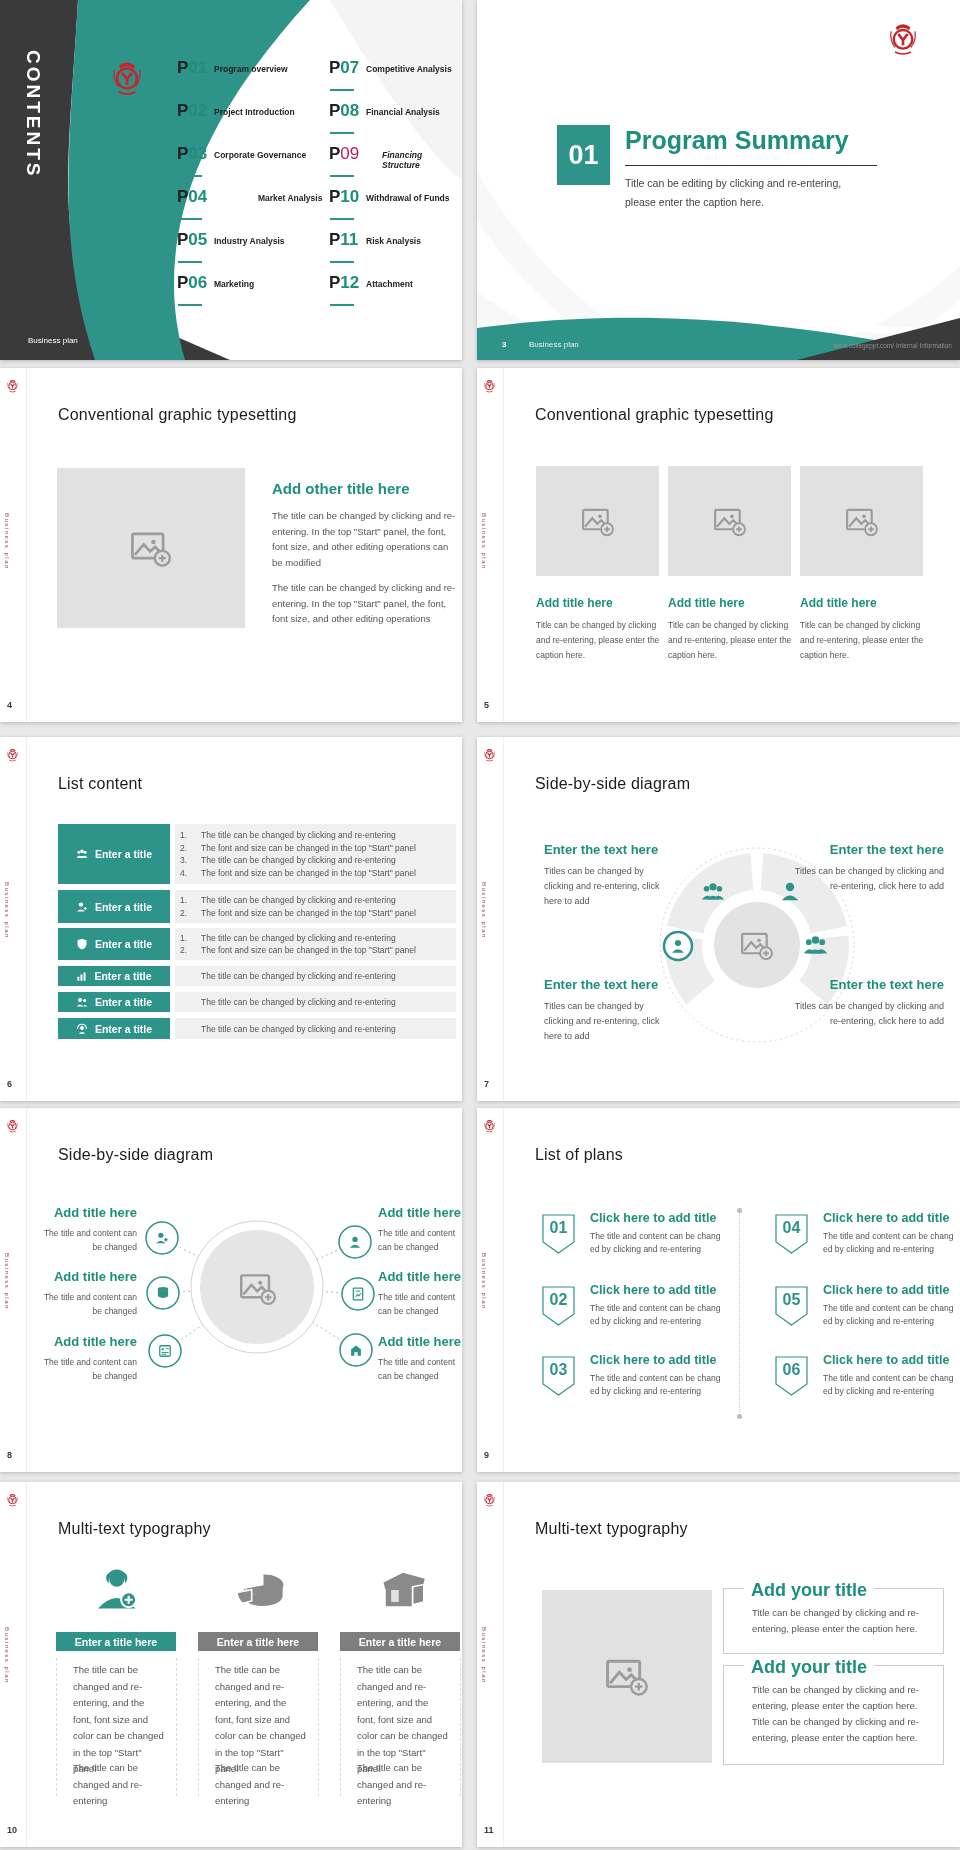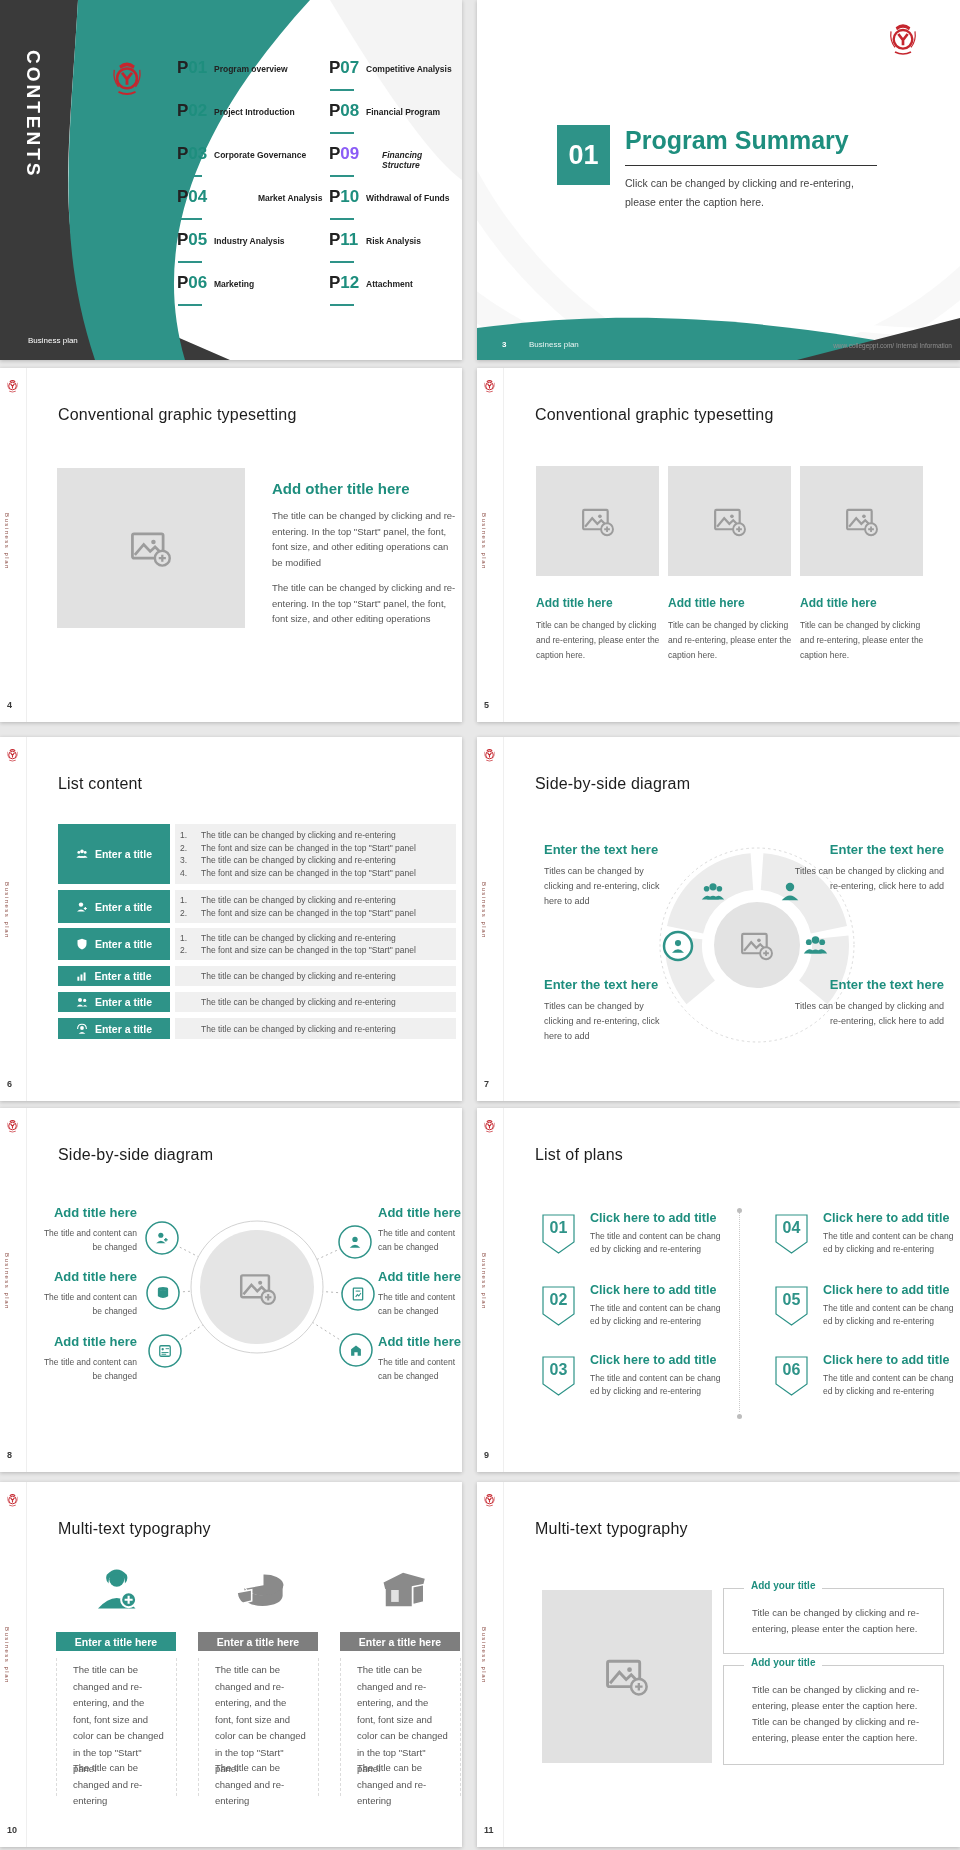--- a/index.html
+++ b/index.html
@@ -16,21 +16,21 @@
   .body-t{position:absolute;color:#555;}
   .btn{position:absolute;background:#2e9388;color:#fff;display:flex;align-items:center;justify-content:center;gap:7px;font-size:10.5px;font-weight:bold;}
   .panel{position:absolute;background:#f0f0f0;color:#555;font-size:8.5px;display:flex;flex-direction:column;justify-content:center;}
   .panel .li{display:flex;line-height:12.5px;}
   .panel .n{width:26px;text-align:right;padding-right:14px;box-sizing:border-box;flex:none;}
   .badge{position:absolute;width:33px;height:40px;}
   .badge .num{position:absolute;left:0;top:5px;width:100%;text-align:center;font-size:16px;font-weight:bold;color:#2e9388;}
   .colbar{position:absolute;height:19px;color:#fff;font-size:10.5px;font-weight:bold;display:flex;align-items:center;justify-content:center;}
   .col-rule{position:absolute;border-left:1px dashed #dcdcdc;}
   .legendbox{position:absolute;border:1px solid #ccc;background:#fff;}
-  .legendbox .lh{position:absolute;left:20px;top:-9px;background:#fff;padding:0 7px;font-size:10px;font-weight:bold;color:#1e8e7e;white-space:nowrap;}
+  .legendbox .lh{position:absolute;left:20px;top:-9px;background:#fff;padding:0 7px;font-size:18px;font-weight:bold;color:#1e8e7e;white-space:nowrap;}
   .legendbox .lc{position:absolute;left:28px;top:16px;right:8px;font-size:9.5px;line-height:16px;color:#555;}
   .arc{position:absolute;border-radius:50%;border:26px solid rgba(160,160,160,.07);}
   svg{display:block;}
 </style>
 </head>
 <body>
 
 <svg width="0" height="0" style="position:absolute">
   <defs>
     <symbol id="crest" viewBox="0 0 24 30">
@@ -143,22 +143,22 @@
     <div class="abs" style="left:177px;top:187px;"><span style="font-size:17px;font-weight:bold;color:#222;">P</span><span style="font-size:17px;font-weight:bold;color:#1e8e7e;">04</span><div class="abs" style="left:1px;top:31px;width:24px;height:2px;background:#2e9388;"></div></div>
     <div class="abs" style="left:214px;top:193px;font-size:8.5px;font-weight:bold;color:#222;padding-left:44px;">Market Analysis</div>
     <div class="abs" style="left:177px;top:230px;"><span style="font-size:17px;font-weight:bold;color:#222;">P</span><span style="font-size:17px;font-weight:bold;color:#1e8e7e;">05</span><div class="abs" style="left:1px;top:31px;width:24px;height:2px;background:#2e9388;"></div></div>
     <div class="abs" style="left:214px;top:236px;font-size:8.5px;font-weight:bold;color:#222;">Industry Analysis</div>
     <div class="abs" style="left:177px;top:273px;"><span style="font-size:17px;font-weight:bold;color:#222;">P</span><span style="font-size:17px;font-weight:bold;color:#1e8e7e;">06</span><div class="abs" style="left:1px;top:31px;width:24px;height:2px;background:#2e9388;"></div></div>
     <div class="abs" style="left:214px;top:279px;font-size:8.5px;font-weight:bold;color:#222;">Marketing</div>
 
     <div class="abs" style="left:329px;top:58px;"><span style="font-size:17px;font-weight:bold;color:#222;">P</span><span style="font-size:17px;font-weight:bold;color:#1e8e7e;">07</span><div class="abs" style="left:1px;top:31px;width:24px;height:2px;background:#2e9388;"></div></div>
     <div class="abs" style="left:366px;top:64px;font-size:8.5px;font-weight:bold;color:#222;">Competitive Analysis</div>
     <div class="abs" style="left:329px;top:101px;"><span style="font-size:17px;font-weight:bold;color:#222;">P</span><span style="font-size:17px;font-weight:bold;color:#1e8e7e;">08</span><div class="abs" style="left:1px;top:31px;width:24px;height:2px;background:#2e9388;"></div></div>
-    <div class="abs" style="left:366px;top:107px;font-size:8.5px;font-weight:bold;color:#222;">Financial Program</div>
-    <div class="abs" style="left:329px;top:144px;"><span style="font-size:17px;font-weight:bold;color:#222;">P</span><span style="font-size:17px;font-weight:bold;color:#8b5cf6;">09</span><div class="abs" style="left:1px;top:31px;width:24px;height:2px;background:#2e9388;"></div></div>
+    <div class="abs" style="left:366px;top:107px;font-size:8.5px;font-weight:bold;color:#222;">Financial Analysis</div>
+    <div class="abs" style="left:329px;top:144px;"><span style="font-size:17px;font-weight:bold;color:#222;">P</span><span style="font-size:17px;font-weight:normal;color:#be185d;">09</span><div class="abs" style="left:1px;top:31px;width:24px;height:2px;background:#2e9388;"></div></div>
     <div class="abs" style="left:382px;top:150px;font-size:8.5px;font-weight:bold;color:#222;font-style:italic;">Financing Structure</div>
     <div class="abs" style="left:329px;top:187px;"><span style="font-size:17px;font-weight:bold;color:#222;">P</span><span style="font-size:17px;font-weight:bold;color:#1e8e7e;">10</span><div class="abs" style="left:1px;top:31px;width:24px;height:2px;background:#2e9388;"></div></div>
     <div class="abs" style="left:366px;top:193px;font-size:8.5px;font-weight:bold;color:#222;">Withdrawal of Funds</div>
     <div class="abs" style="left:329px;top:230px;"><span style="font-size:17px;font-weight:bold;color:#222;">P</span><span style="font-size:17px;font-weight:bold;color:#1e8e7e;">11</span><div class="abs" style="left:1px;top:31px;width:24px;height:2px;background:#2e9388;"></div></div>
     <div class="abs" style="left:366px;top:236px;font-size:8.5px;font-weight:bold;color:#222;">Risk Analysis</div>
     <div class="abs" style="left:329px;top:273px;"><span style="font-size:17px;font-weight:bold;color:#222;">P</span><span style="font-size:17px;font-weight:bold;color:#1e8e7e;">12</span><div class="abs" style="left:1px;top:31px;width:24px;height:2px;background:#2e9388;"></div></div>
     <div class="abs" style="left:366px;top:279px;font-size:8.5px;font-weight:bold;color:#222;">Attachment</div>
 
     <div class="abs" style="left:28px;top:336px;font-size:8px;color:#fff;">Business plan</div>
   </div>
@@ -167,21 +167,21 @@
     <div class="arc" style="left:-180px;top:-420px;width:760px;height:760px;"></div>
     <div class="arc" style="left:-80px;top:-520px;width:900px;height:900px;"></div>
     <svg class="abs" style="left:410px;top:18px;" width="32" height="40" viewBox="0 0 24 30">
         <use href="#crest"></use>
       </svg>
     <div class="abs" style="left:80px;top:125px;width:53px;height:60px;background:#2e9388;display:flex;align-items:center;justify-content:center;">
       <span style="color:#fff;font-size:27px;font-weight:bold;">01</span>
     </div>
     <div class="abs" style="left:148px;top:126px;font-size:25px;font-weight:bold;color:#1e8e7e;white-space:nowrap;">Program Summary</div>
     <div class="abs" style="left:148px;top:165px;width:252px;height:1px;background:#333;"></div>
-    <div class="abs" style="left:148px;top:177px;font-size:10.5px;color:#444;">Click can be changed by clicking and re-entering,</div>
+    <div class="abs" style="left:148px;top:177px;font-size:10.5px;color:#444;">Title can be editing by clicking and re-entering,</div>
     <div class="abs" style="left:148px;top:196px;font-size:10.5px;color:#444;">please enter the caption here.</div>
     <svg class="abs" width="483" height="62" viewBox="0 0 483 62" style="left:0;top:298px;">
       <path d="M0,30 C140,12 280,16 483,58 L483,62 L0,62 Z" fill="#2e9388"></path>
       <path d="M210,10 C330,30 420,40 483,38 L483,30 C390,32 300,16 245,7 Z" fill="#ffffff"></path>
       <path d="M320,62 L483,20 L483,62 Z" fill="#3a3a3a"></path>
     </svg>
     <div class="abs" style="left:25px;top:340px;font-size:8px;font-weight:bold;color:#fff;">3</div>
     <div class="abs" style="left:52px;top:340px;font-size:8px;color:#eaf4f2;">Business plan</div>
     <div class="abs" style="right:8px;top:342px;font-size:6.5px;color:#8f8f8f;">www.collegeppt.com/ Internal Information</div>
   </div>

